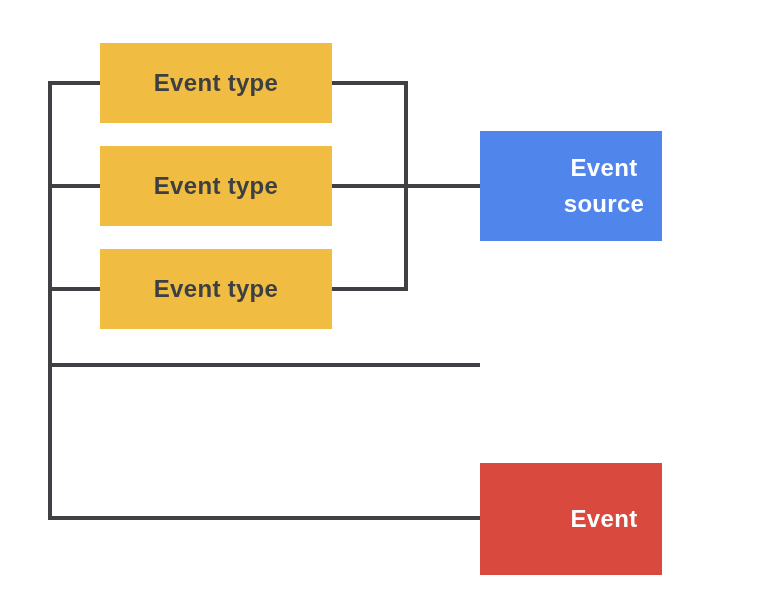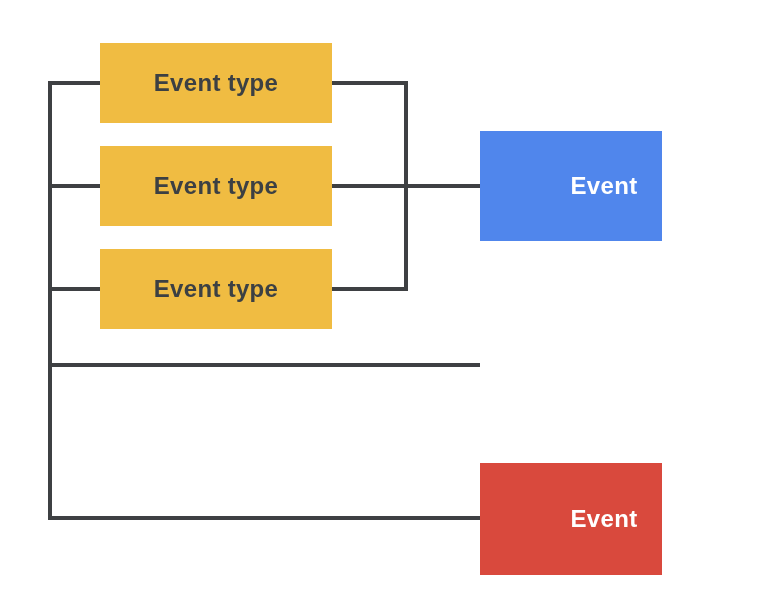--- a/index.html
+++ b/index.html
@@ -100,20 +100,21 @@
   </div>
   <div class="node node-yellow" id="event-type-2">
     <span class="label-line">Event type</span>
   </div>
   <div class="node node-yellow" id="event-type-3">
     <span class="label-line">Event type</span>
   </div>
 
   <div class="node node-blue">
     <span class="label-line">Event</span>
+    <span class="label-line">source</span>
   </div>
 
 
   <div class="node node-red">
     <span class="label-line">Event</span>
   </div>
 
 </div>
 
 </body></html>

